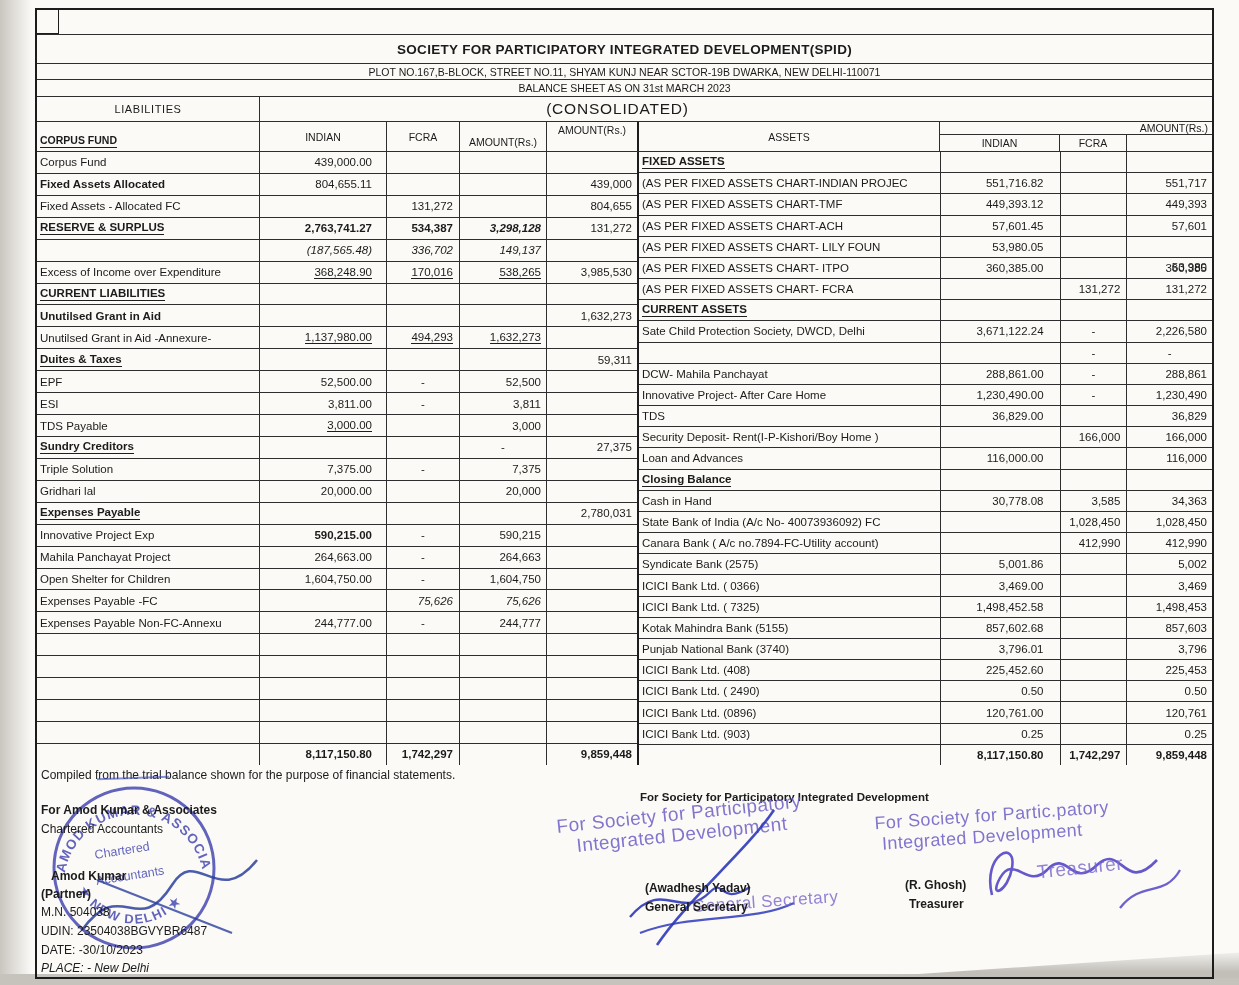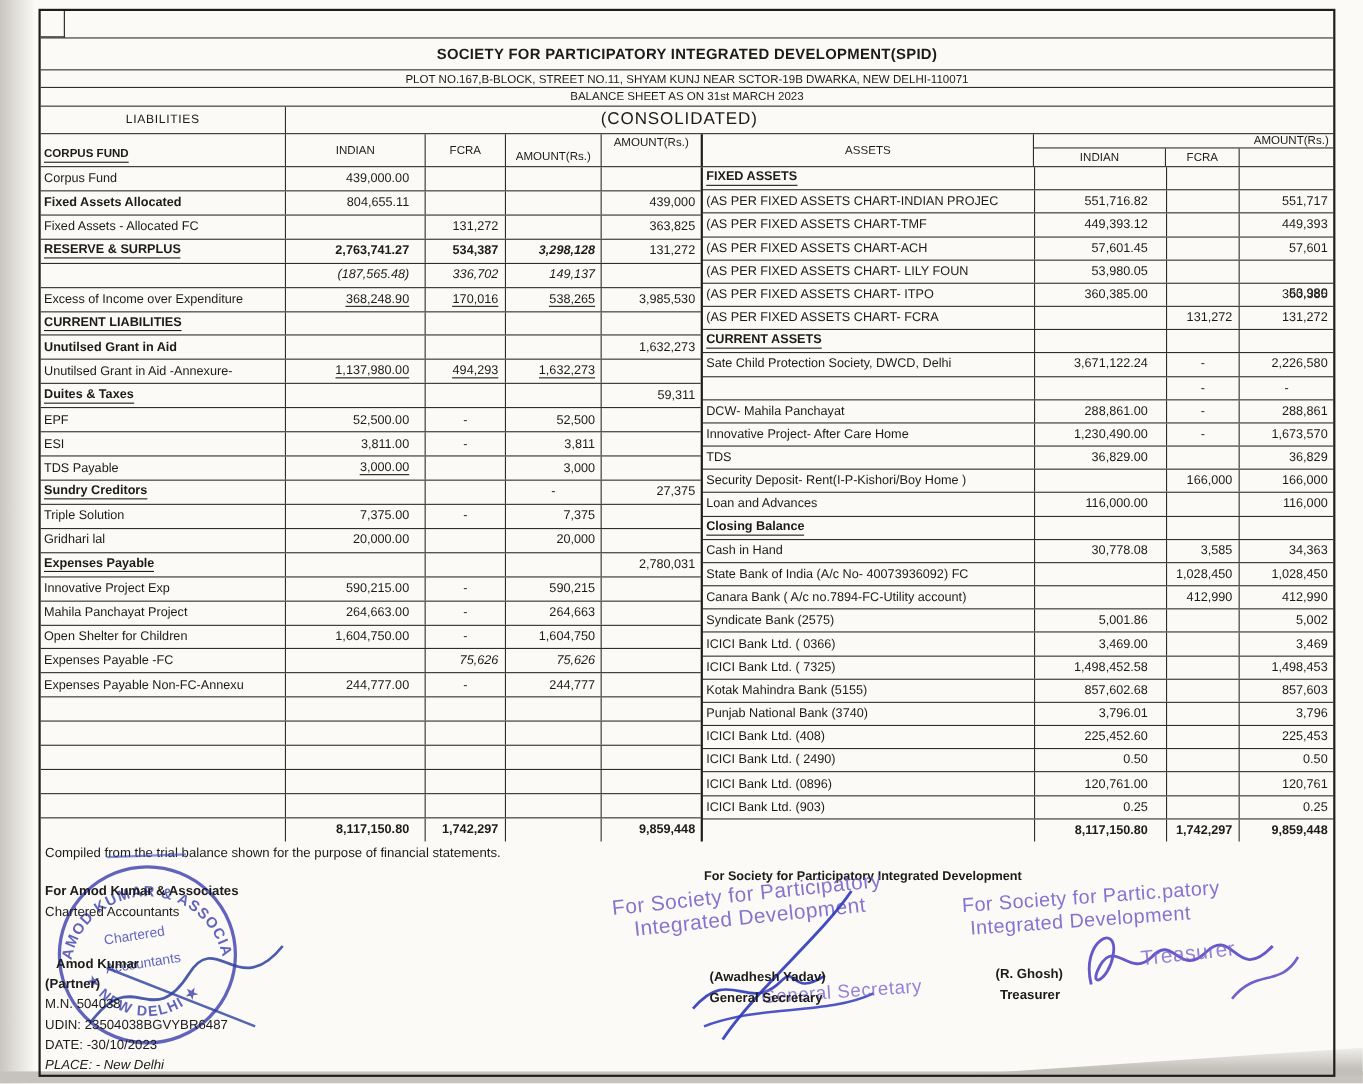--- a/index.html
+++ b/index.html
@@ -138,21 +138,21 @@
         <div class="trow">
           <div class="c lab" style="width: 223px;">
             <span>Fixed Assets - Allocated FC</span>
           </div>
           <div class="c num in" style="width: 127px;"></div>
           <div class="c num fc" style="width: 73px;">
             <span>131,272</span>
           </div>
           <div class="c num am" style="width: 87px;"></div>
           <div class="c num to" style="width: 90px;">
-            <span>363,825</span>
+            <span>804,655</span>
           </div>
         </div>
         <div class="trow">
           <div class="c lab" style="width: 223px;">
             <span class="secul">RESERVE  &amp; SURPLUS</span>
           </div>
           <div class="c num in" style="width: 127px;">
             <span class="bold">2,763,741.27</span>
           </div>
           <div class="c num fc" style="width: 73px;">
@@ -333,21 +333,21 @@
           <div class="c num fc" style="width: 73px;"></div>
           <div class="c num am" style="width: 87px;"></div>
           <div class="c num to" style="width: 90px;">
             <span>2,780,031</span>
           </div>
         </div>
         <div class="trow">
           <div class="c lab" style="width: 223px;">
             <span>Innovative Project Exp</span>
           </div>
-          <div class="c num in" style="width: 127px;">
+          <div class="c num in" style="width: 127px; font-weight: bold;">
             <span>590,215.00</span>
           </div>
           <div class="c num fc dash" style="width: 73px;">
             <span>-</span>
           </div>
           <div class="c num am" style="width: 87px;">
             <span>590,215</span>
           </div>
           <div class="c num to" style="width: 90px;"></div>
         </div>
@@ -589,21 +589,21 @@
           <div class="c lab" style="width: 303px;">
             <span>Innovative Project- After Care Home</span>
           </div>
           <div class="c num rin" style="width: 120px;">
             <span>1,230,490.00</span>
           </div>
           <div class="c num fc dash" style="width: 67px;">
             <span>-</span>
           </div>
           <div class="c num am" style="width: 85px;">
-            <span>1,673,570</span>
+            <span>1,230,490</span>
           </div>
         </div>
         <div class="trow">
           <div class="c lab" style="width: 303px;">
             <span>TDS</span>
           </div>
           <div class="c num rin" style="width: 120px;">
             <span>36,829.00</span>
           </div>
           <div class="c num fc" style="width: 67px;"></div>

